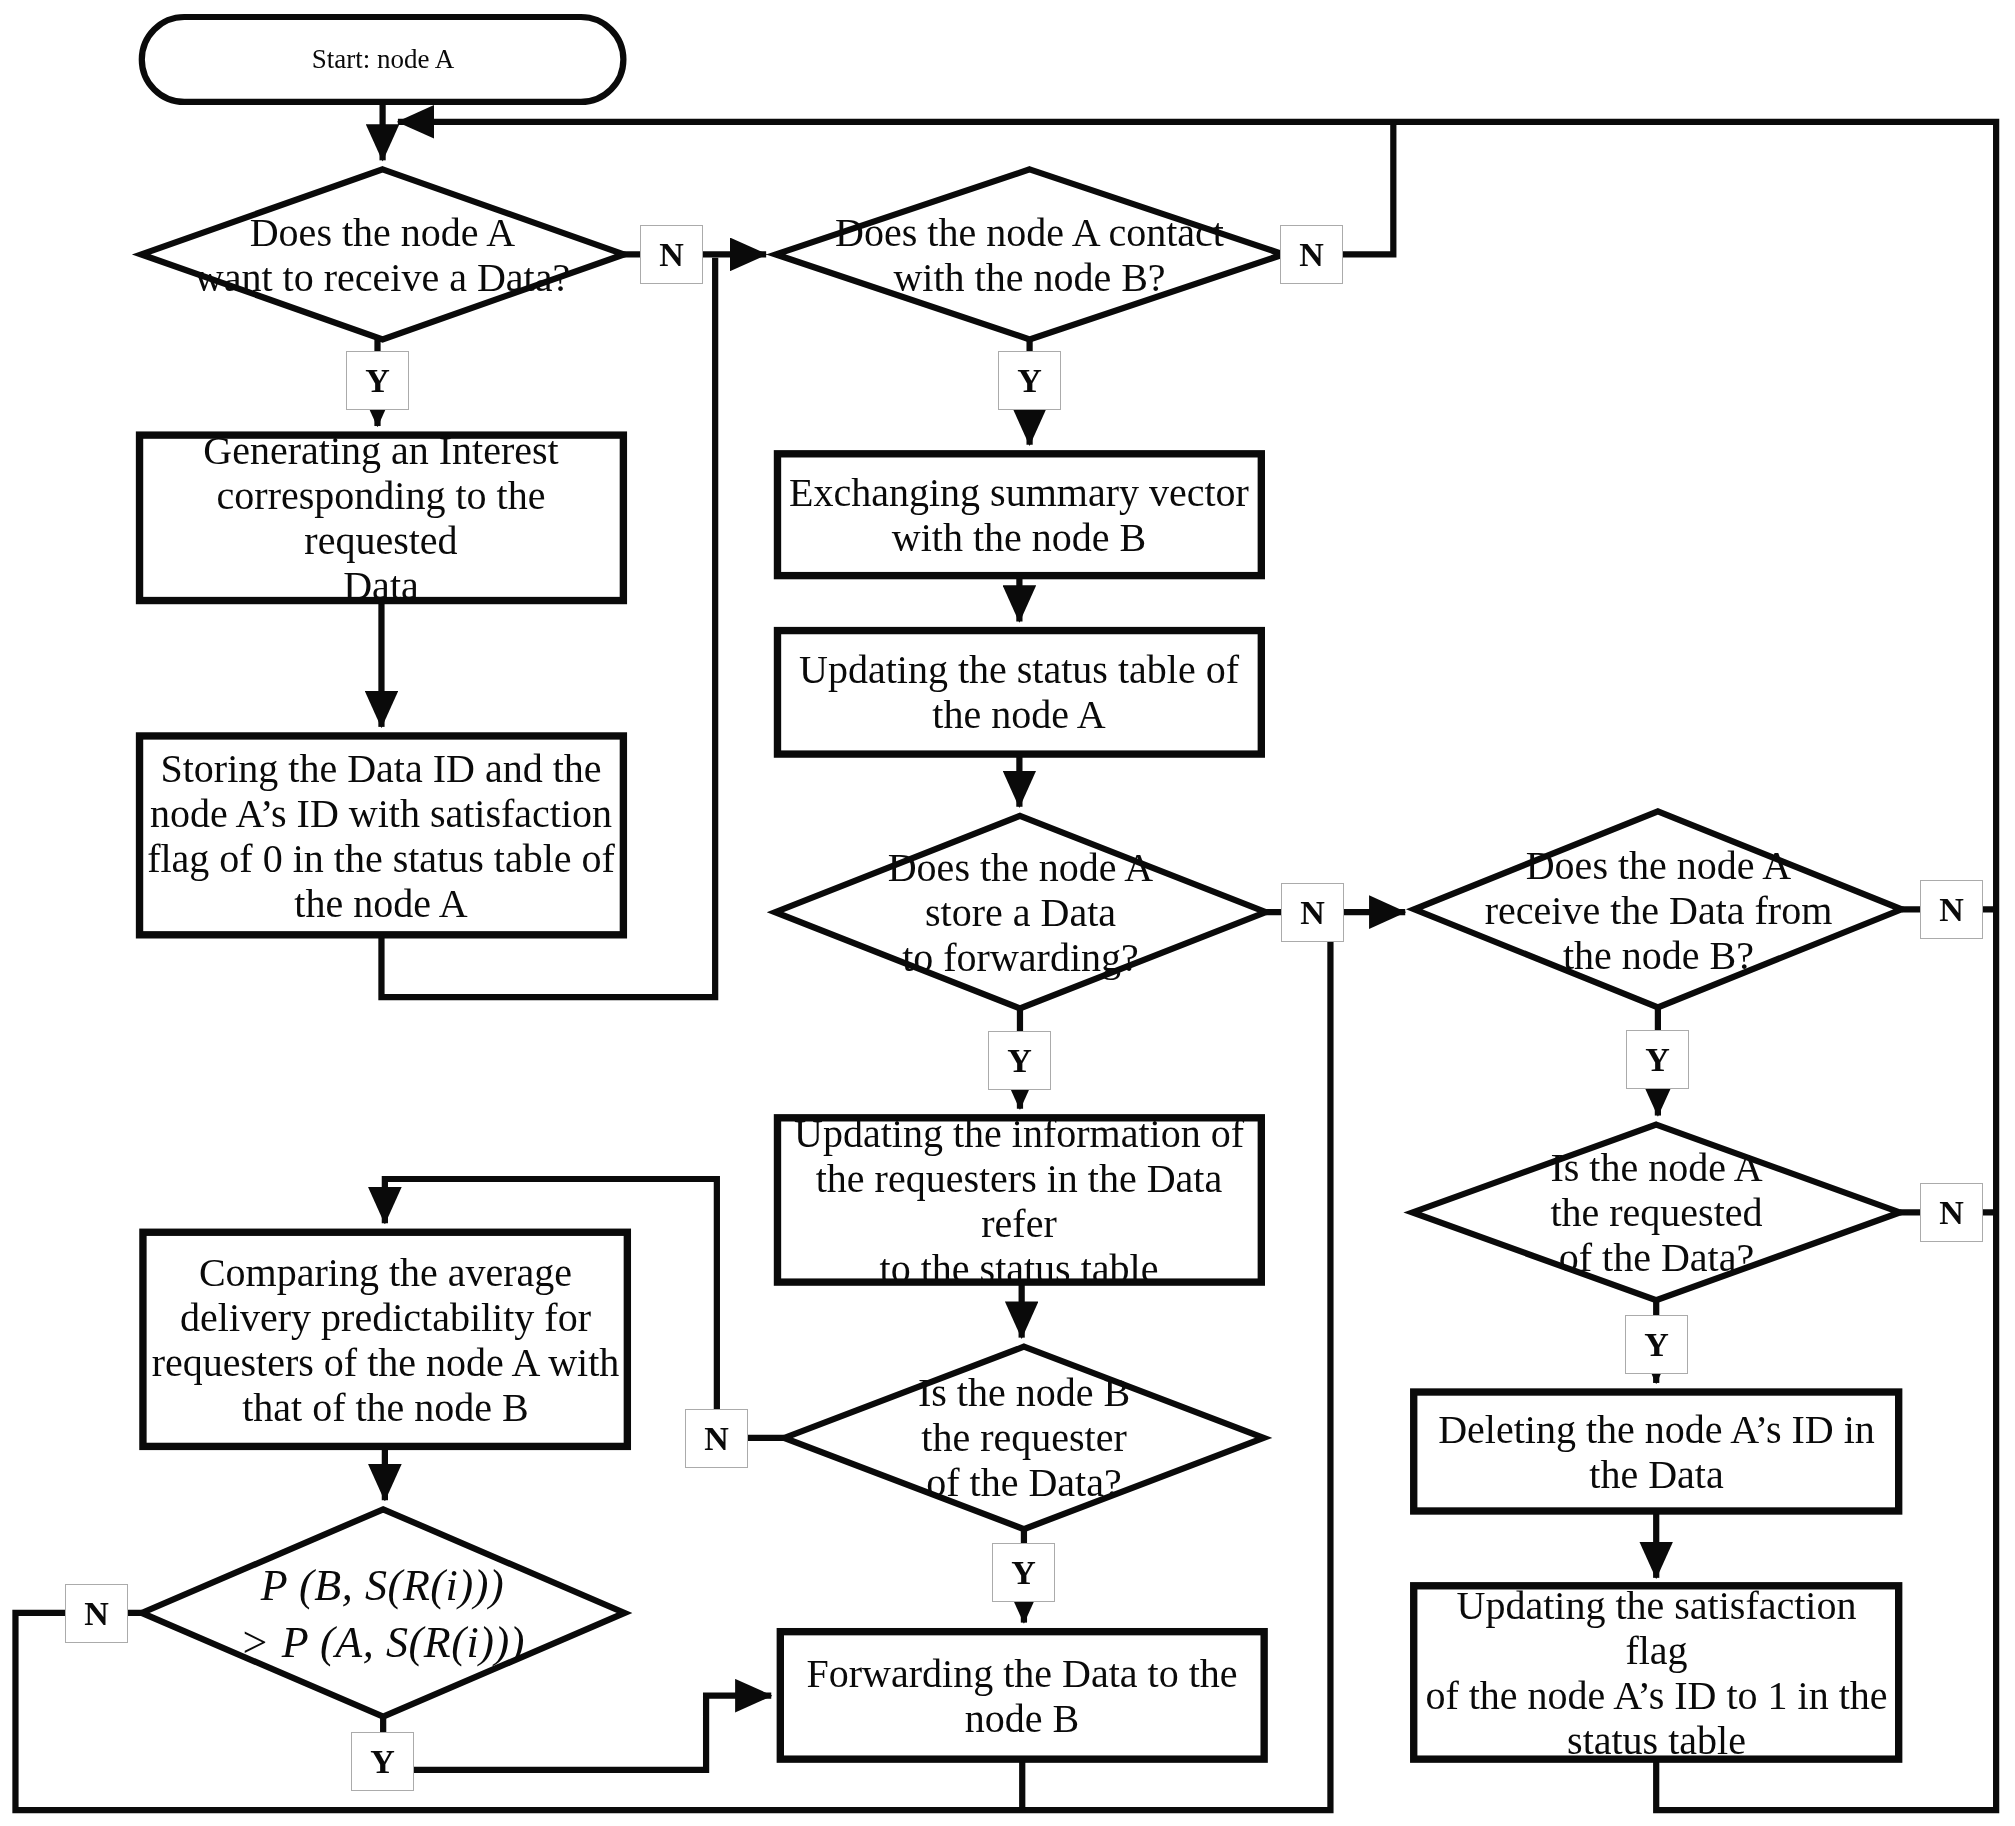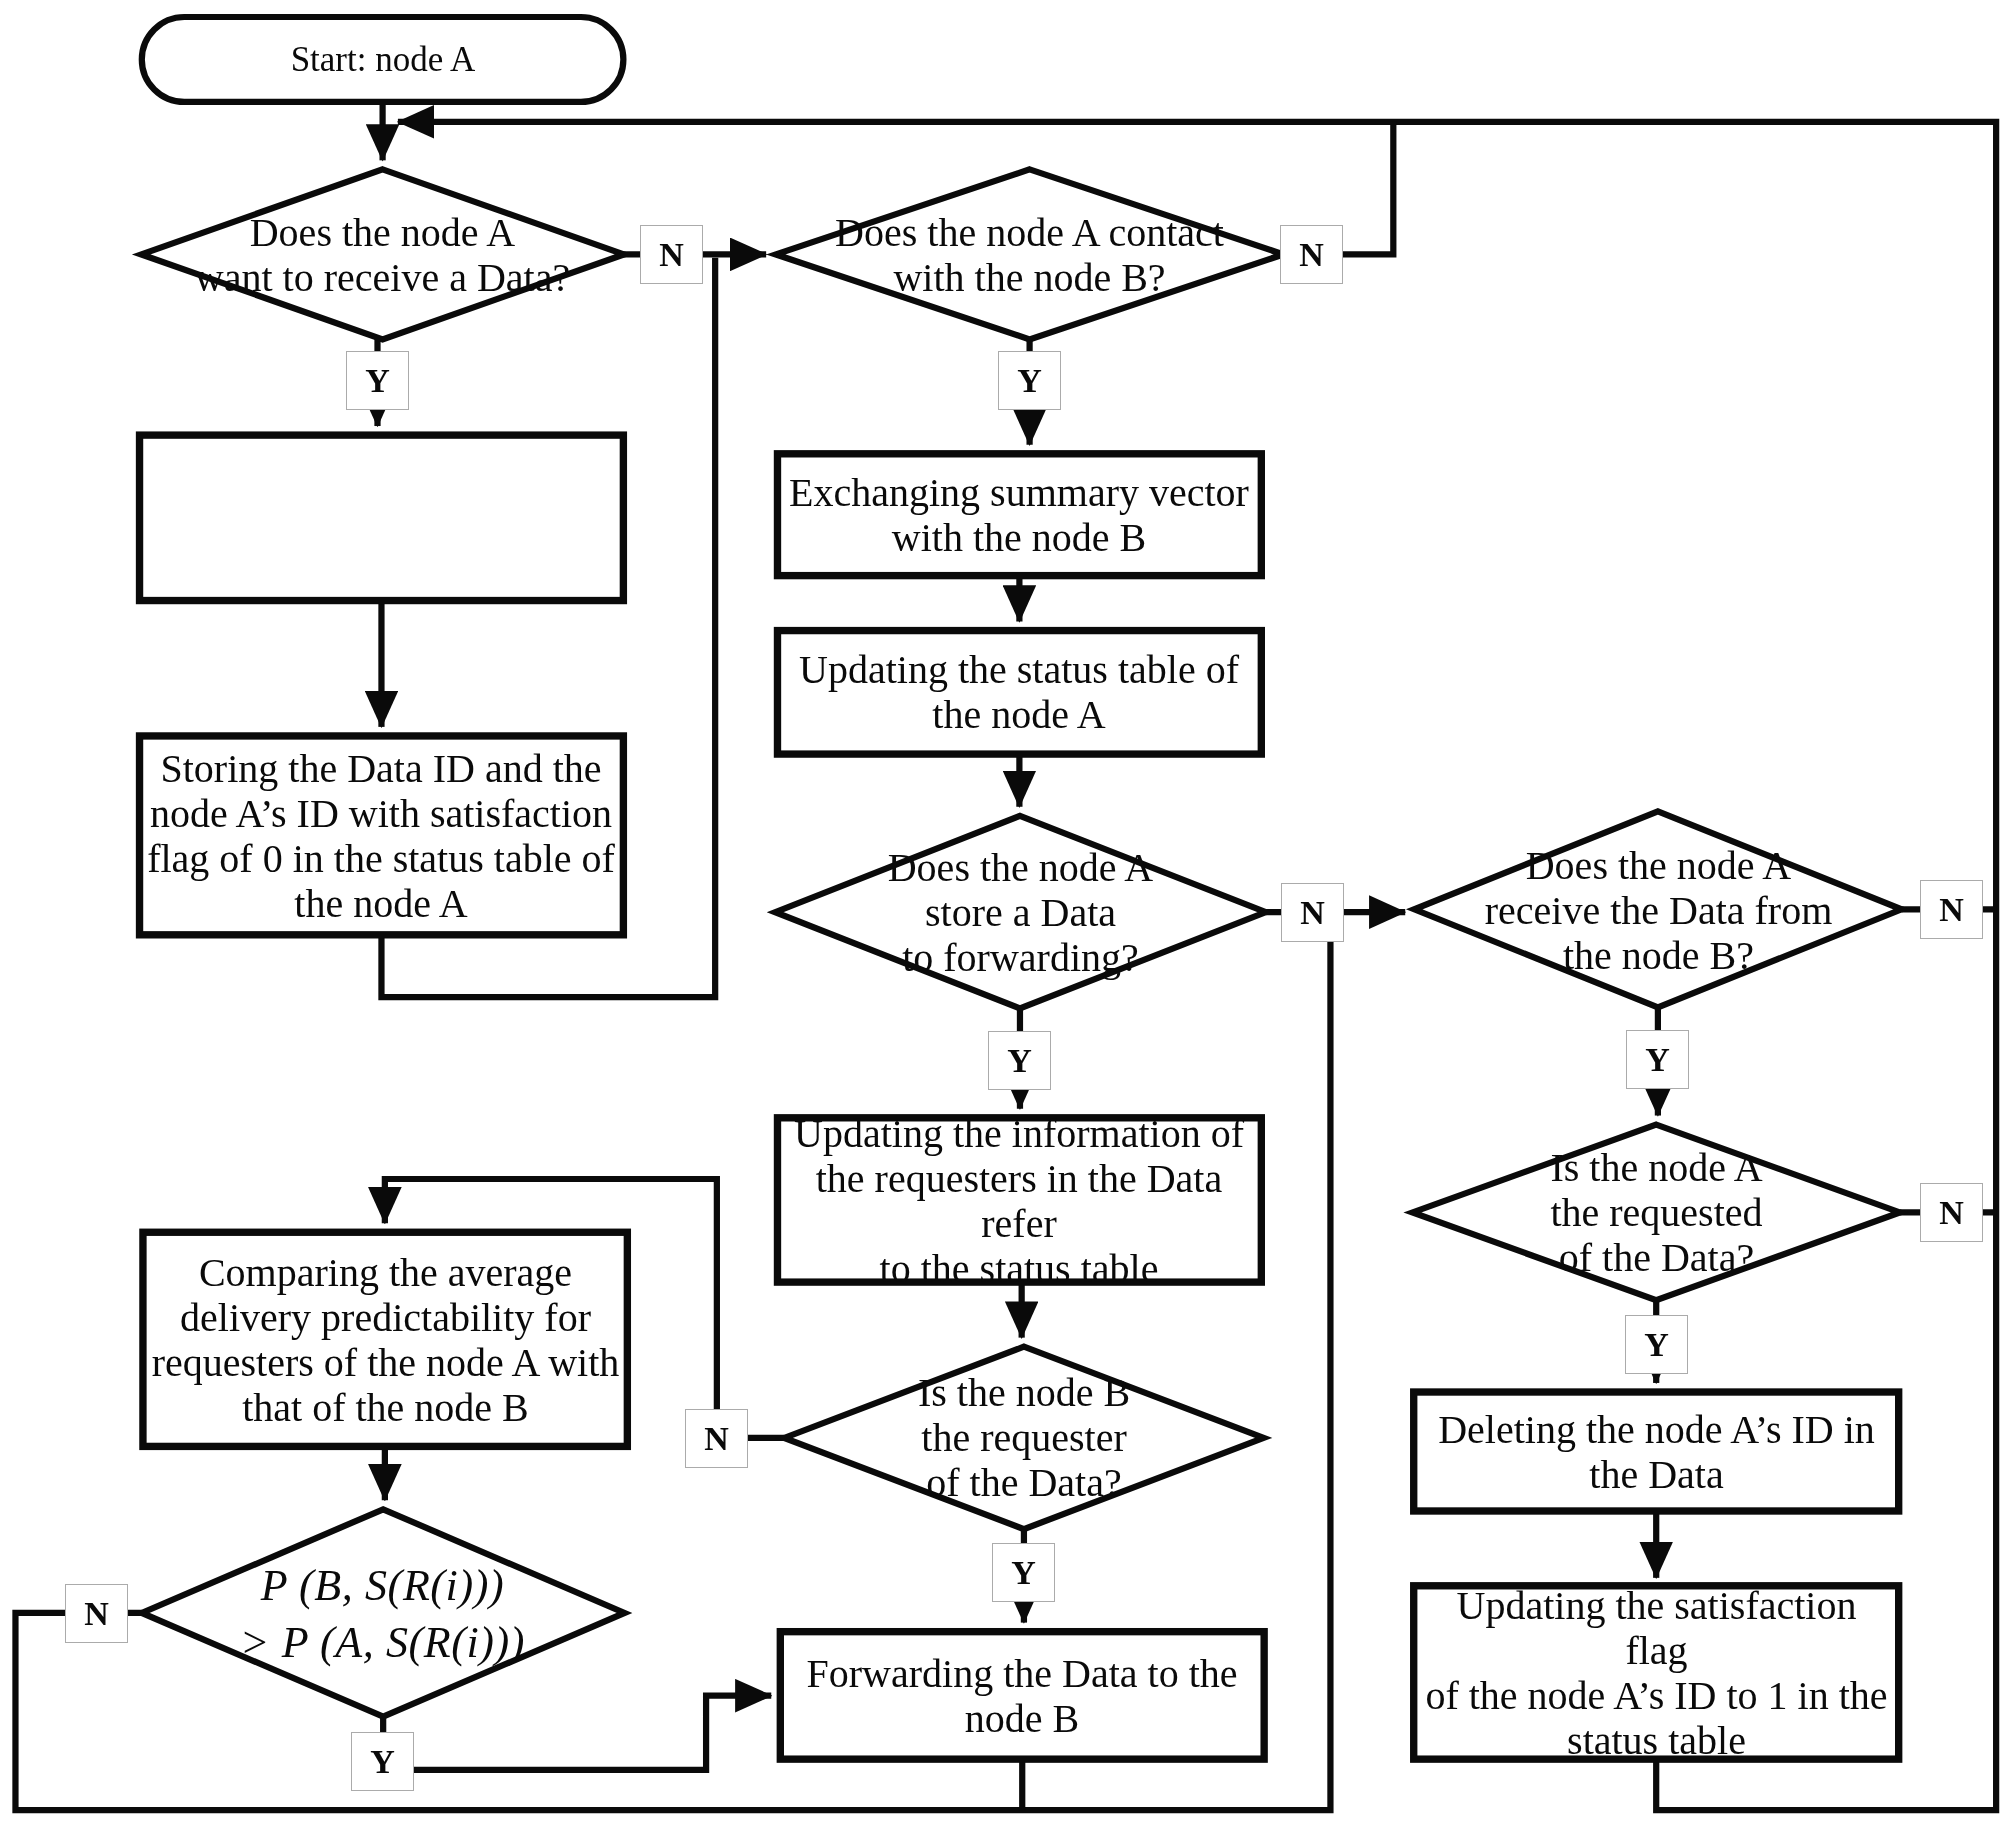--- a/index.html
+++ b/index.html
@@ -10,21 +10,21 @@
   }
   .wires{position:absolute;left:0;top:0;width:2015px;height:1826px;}
   .edge{fill:none;stroke:#0a0a0a;stroke-width:11;}
   .shape{fill:#ffffff;stroke:#0a0a0a;stroke-width:13;}
   .shape-thin{fill:#ffffff;stroke:#0a0a0a;stroke-width:11;}
   .node-text{
     position:absolute;display:flex;align-items:center;justify-content:center;
     text-align:center;white-space:pre-line;
     font-size:40px;line-height:45px;
   }
-  .start-text{font-size:35px;font-family:Liberation Serif, serif;}
+  .start-text{font-size:27px;font-family:Liberation Serif, serif;}
   .formula{font-style:italic;font-size:44px;line-height:57px;letter-spacing:0.6px;}
   .yn{
     position:absolute;display:flex;align-items:center;justify-content:center;
     width:63px;height:59px;background:#ffffff;border:1.7px solid #ababab;
     font-weight:bold;font-size:34px;box-sizing:border-box;
   }
 </style>
 </head>
 <body>
 
@@ -77,20 +77,23 @@
     <polygon class="shape-thin" points="676,2664 1102,2847 676,3030 250,2847"></polygon>
     <polygon class="shape-thin" points="2926,1432 3356,1605 2926,1778 2496,1605"></polygon>
     <polygon class="shape-thin" points="2923,1985 3353,2140 2923,2295 2493,2140"></polygon>
     <rect class="shape" x="2495" y="2457" width="856" height="210"></rect>
     <rect class="shape" x="2495" y="2799" width="856" height="306"></rect>
   </svg>
 
   <div class="node-text start-text" style="left:142px;top:17px;width:482px;height:85px;">Start: node A</div>
   <div class="node-text" style="left:190px;top:184px;width:385px;height:142px;">Does the node A
 want to receive  a Data?</div>
+  <div class="node-text" style="left:147px;top:441px;width:468px;height:154px;">Generating an Interest
+corresponding to the requested
+Data</div>
   <div class="node-text" style="left:147px;top:742px;width:468px;height:188px;">Storing the Data ID and the
 node A’s ID with satisfaction
 flag of 0 in the status table of
 the node A</div>
   <div class="node-text" style="left:785px;top:460px;width:468px;height:110px;">Exchanging summary vector
 with the node B</div>
   <div class="node-text" style="left:810px;top:187px;width:439px;height:135px;">Does the node A contact
 with the node B?</div>
   <div class="node-text" style="left:785px;top:636px;width:468px;height:112px;">Updating the status table of
 the node A</div>

